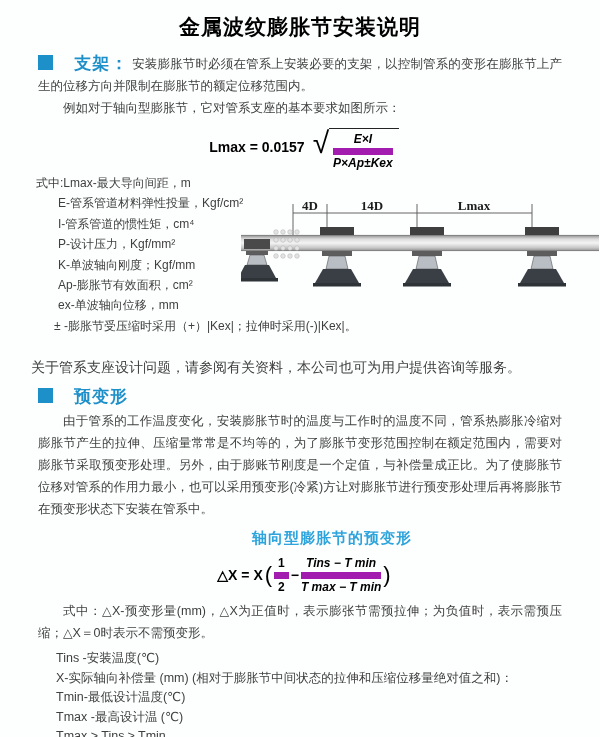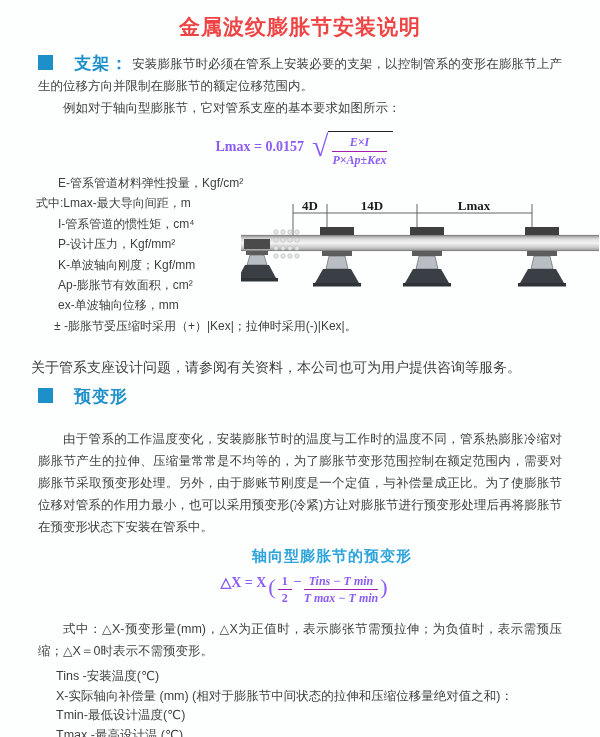--- a/index.html
+++ b/index.html
@@ -1,48 +1,48 @@
 <!DOCTYPE html>
 <html><head>
 <meta charset="utf-8">
 <style>
   html,body{margin:0;padding:0;width:600px;height:737px;overflow:hidden;background:#ffffff;}
   body{font-family:"Liberation Sans","DejaVu Sans",sans-serif;color:#3f3f3f;}
   .page{position:relative;width:600px;height:737px;background:#fdfefe;}
-  h1.title{margin:0;padding-top:13px;text-align:center;font-size:21px;font-weight:bold;color:#ef4444;letter-spacing:1px;}
+  h1.title{margin:0;padding-top:13px;text-align:center;font-size:21px;font-weight:bold;color:#000000;letter-spacing:1px;}
   .para{margin:0 38px;font-size:12.5px;line-height:22px;text-align:justify;}
   .para.indent{text-indent:2em;}
   .s1{margin-top:12px;}
   .sq{display:inline-block;width:15px;height:15px;background:#1d8fc9;vertical-align:-2px;margin-right:1px;}
   .seclabel{color:#1d8fc9;font-size:17px;font-weight:bold;letter-spacing:1px;vertical-align:-1px;margin-left:20px;}
   
-  .formula{font-family:Liberation Serif, serif;font-weight:bold;color:#8b5cf6;text-align:center;font-size:14px;padding-left:8px;}
+  .formula{font-family:Liberation Sans, sans-serif;font-weight:bold;color:#000000;text-align:center;font-size:14px;padding-left:8px;}
   .f1{margin:6px 0 4px 0;height:44px;display:flex;align-items:center;justify-content:center;}
   .frac{display:inline-block;vertical-align:middle;text-align:center;font-size:12px;line-height:1.2;}
-  .frac .num{display:block;border-bottom:1px solid #a21caf;padding:0 4px 1px;}
+  .frac .num{display:block;border-bottom:7px solid #a21caf;padding:0 4px 1px;}
   .frac .den{display:block;padding-top:1px;}
   .it{font-style:italic;}
   .sqrt{display:inline-flex;align-items:flex-start;margin-left:8px;}
   .sqrt .rad{font-size:30px;font-weight:normal;line-height:30px;transform:translateY(4px);}
   .sqrt .cont{border-top:1.6px solid #232323;padding:3px 6px 0 4px;margin-top:4px;}
   .bigp{font-size:22px;font-weight:normal;vertical-align:-2px;}
   
   .varswrap{position:relative;margin-top:2px;height:184px;}
   .vline{font-size:12px;line-height:20.4px;white-space:nowrap;}
   .v-first{margin-left:36px;}
   .v-sub{margin-left:58px;}
   .v-pm{margin-left:54px;}
   .note{margin:0 0 0 31px;font-size:14px;line-height:20px;}
   .diagram{position:absolute;top:26px;right:1px;}
   
   .sec2head{margin:9px 0 0 38px;}
-  .p2{margin-top:20px;}
+  .p2{margin-top:2px;}
   .subhead{margin:0;font-size:15px;font-weight:bold;letter-spacing:1px;color:#2da4dc;}
   .axhead{margin:9px 0 0 64px;text-align:center;}
-  .f2{margin:8px 0 6px 0;height:38px;display:flex;align-items:flex-start;justify-content:center;gap:2px;}
+  .f2{margin:8px 0 6px 0;height:38px;display:flex;align-items:center;justify-content:center;gap:2px;}
   .defs{margin:0 38px 0 56px;font-size:12.5px;line-height:19.6px;}
   .defs .dline{white-space:nowrap;}
   .gap6{margin-top:5px;}
   svg text{font-family:"Liberation Serif","DejaVu Serif",serif;}
 </style>
 </head>
 <body>
 
 <div class="page">
 
@@ -61,22 +61,22 @@
       <span class="cont">
         <span class="frac it">
           <span class="num">E×I</span>
           <span class="den">P×Ap±Kex</span>
         </span>
       </span>
     </span>
   </div>
 
   <div class="varswrap">
+    <div class="vline v-first">式中:Lmax-最大导向间距，m</div>
     <div class="vline v-sub">E-管系管道材料弹性投量，Kgf/cm²</div>
-    <div class="vline v-first">式中:Lmax-最大导向间距，m</div>
     <div class="vline v-sub">I-管系管道的惯性矩，cm⁴</div>
     <div class="vline v-sub">P-设计压力，Kgf/mm²</div>
     <div class="vline v-sub">K-单波轴向刚度；Kgf/mm</div>
     <div class="vline v-sub">Ap-膨胀节有效面积，cm²</div>
     <div class="vline v-sub">ex-单波轴向位移，mm</div>
     <div class="vline v-pm">± -膨胀节受压缩时采用（+）|Kex|；拉伸时采用(-)|Kex|。</div>
 
     <svg class="diagram" width="358" height="96" viewBox="0 0 358 96">
       <defs>
         <linearGradient id="pipeGrad" x1="0" y1="0" x2="0" y2="1">

